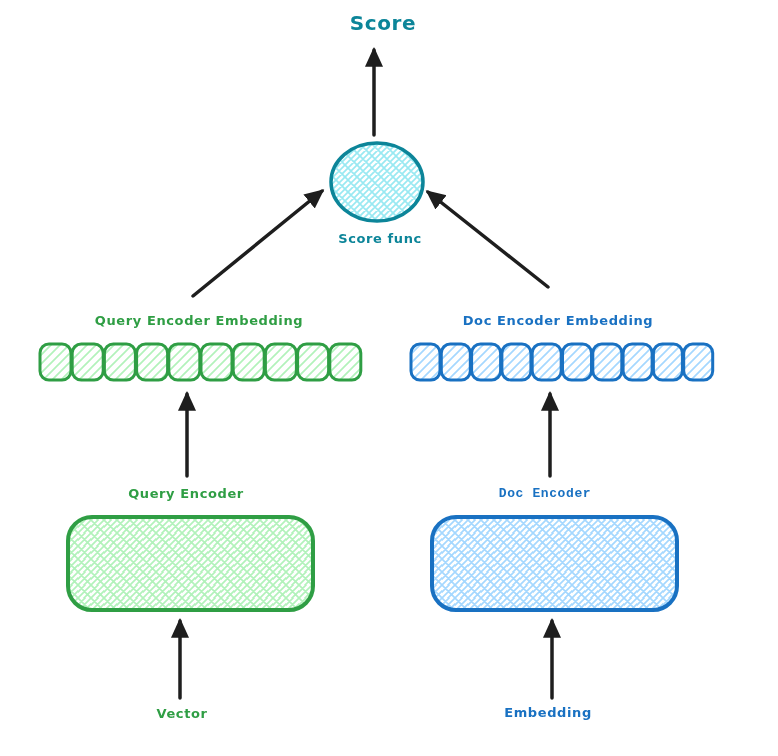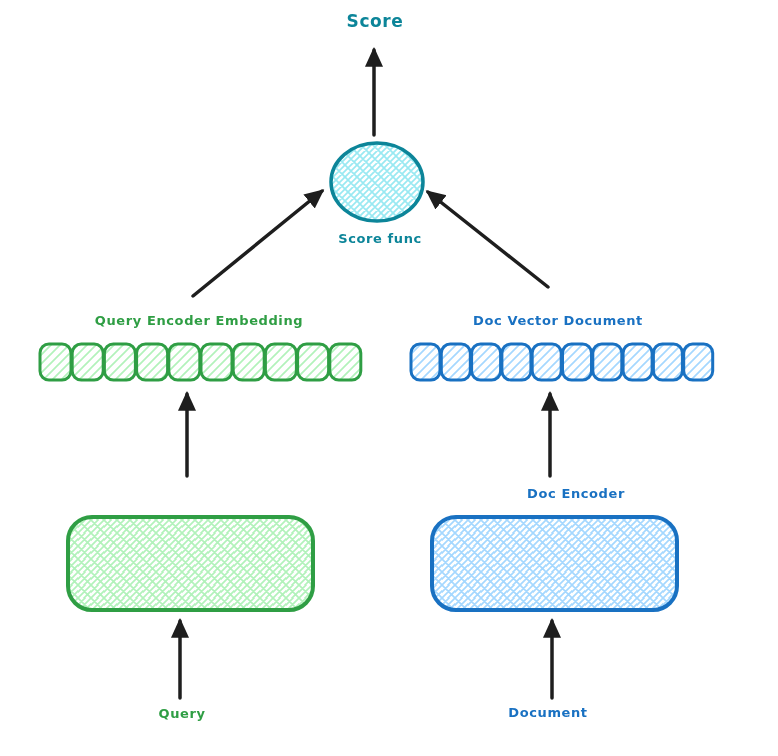--- a/index.html
+++ b/index.html
@@ -25,21 +25,21 @@
     transform: translateX(-50%);
     white-space: nowrap;
     font-size: 13px;
     font-weight: bold;
     letter-spacing: 0.6px;
     user-select: none;
   }
   .label.teal  { color: var(--teal); }
   .label.green { color: var(--green); }
   .label.blue  { color: var(--blue); }
-  .score-label { font-size: 17px; }
+  .score-label { font-size: 20px; margin-left: 8px; }
 
   .shape-ellipse {
     stroke: var(--teal);
     stroke-width: 3.5;
     fill: url(#crossTeal);
   }
   .enc-green {
     stroke: var(--green);
     stroke-width: 4;
     fill: url(#crossGreen);
@@ -124,21 +124,22 @@
     <line class="arrow" x1="180" y1="698" x2="180" y2="621" marker-end="url(#arrowhead)"></line>
     <line class="arrow" x1="552" y1="698" x2="552" y2="621" marker-end="url(#arrowhead)"></line>
   </svg>
 
   <div class="label teal score-label" style="left:375px; top:11px;">Score</div>
 
   <div class="label teal" style="left:380px; top:231px;">Score func</div>
 
   <div class="label green" style="left:199px; top:313px;">Query Encoder Embedding</div>
 
-  <div class="label blue" style="left:558px; top:313px;">Doc Vector Document</div>
+  <div class="label blue" style="left:558px; top:313px;">Doc Encoder Embedding</div>
 
+  <div class="label green" style="left:186px; top:486px;">Query Encoder</div>
 
-  <div class="label blue" style="left:576px; top:486px;">Doc Encoder</div>
+  <div class="label blue" style="left:545px; top:486px;font-family:Liberation Mono, monospace;">Doc Encoder</div>
 
-  <div class="label green" style="left:182px; top:706px;">Query</div>
+  <div class="label green" style="left:182px; top:706px;">Vector</div>
 
-  <div class="label blue" style="left:548px; top:705px;">Document</div>
+  <div class="label blue" style="left:548px; top:705px;">Embedding</div>
 </div>
 
 </body></html>

